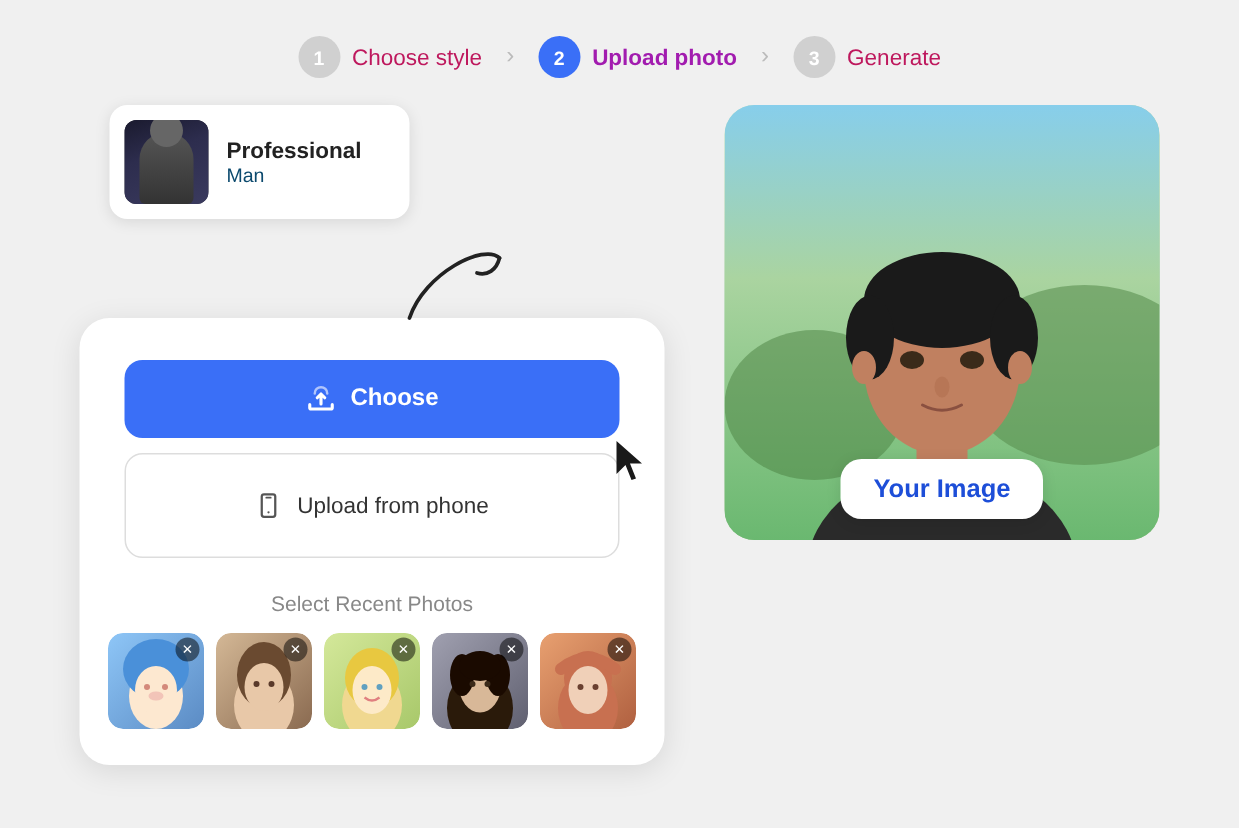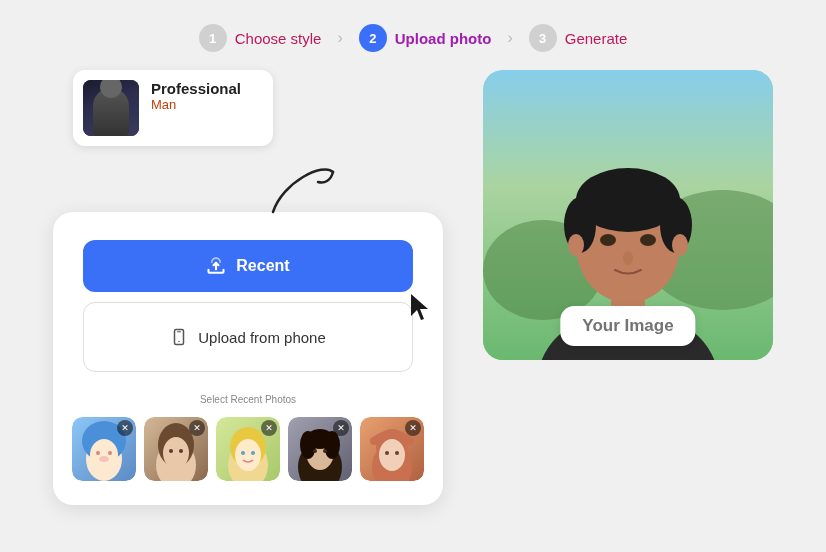--- a/index.html
+++ b/index.html
@@ -71,20 +71,21 @@
       display: flex;
       flex-direction: column;
       align-items: flex-start;
       position: relative;
       width: 400px;
     }
 
     
     .style-card {
       display: flex;
+      align-items: center;
       gap: 12px;
       background: #fff;
       border-radius: 12px;
       padding: 10px 18px 10px 10px;
       box-shadow: 0 2px 10px rgba(0,0,0,0.1);
       margin-bottom: 16px;
       margin-left: 20px;
       min-width: 200px;
     }
     .style-thumbnail {
@@ -126,21 +127,21 @@
       background: #666;
       border-radius: 50%;
     }
     .style-info-title {
       font-size: 15px;
       font-weight: 700;
       color: #222;
     }
     .style-info-sub {
       font-size: 13px;
-      color: #c2410c;
+      color: #0c4a6e;
     }
 
     
     .arrow-container {
       position: relative;
       width: 400px;
       height: 60px;
       margin-bottom: -10px;
     }
 
@@ -192,21 +193,21 @@
       right: -22px;
       bottom: -18px;
       width: 28px;
       height: 28px;
       z-index: 10;
     }
 
     .recent-label {
       text-align: center;
       color: #888;
-      font-size: 10px;
+      font-size: 14px;
       margin-bottom: 12px;
     }
 
     .recent-photos {
       display: flex;
       gap: 8px;
       justify-content: center;
     }
     .photo-thumb {
       width: 64px;
@@ -249,21 +250,21 @@
     .your-image-label {
       position: absolute;
       bottom: 14px;
       left: 50%;
       transform: translateX(-50%);
       background: #fff;
       border-radius: 14px;
       padding: 10px 22px;
       font-size: 17px;
       font-weight: 700;
-      color: #737373;
+      color: #1d4ed8;
       white-space: nowrap;
       box-shadow: 0 2px 10px rgba(0,0,0,0.1);
     }
 
     .upload-icon-svg {
       display: inline-block;
     }
     .phone-icon-svg {
       display: inline-block;
     }
@@ -313,21 +314,21 @@
 
     <div class="upload-card">
 
       <div style="position:relative; display:inline-block; width:100%;">
         <button class="btn-upload-main">
           <svg class="upload-icon-svg" width="20" height="20" viewBox="0 0 24 24" fill="none">
             <path d="M12 16V8M12 8L9 11M12 8L15 11" stroke="white" stroke-width="2.5" stroke-linecap="round" stroke-linejoin="round"></path>
             <path d="M3 16.5V19a1 1 0 001 1h16a1 1 0 001-1v-2.5" stroke="white" stroke-width="2.5" stroke-linecap="round"></path>
             <path d="M7 7.5A5 5 0 0117 7.5" stroke="white" stroke-width="2" stroke-linecap="round" opacity="0.6"></path>
           </svg>
-          <span>Recent</span>
+          <span>Choose</span>
         </button>
         
         <div class="cursor-icon">
           <svg width="28" height="30" viewBox="0 0 28 30" fill="none">
             <path d="M4 2 L4 24 L10 18 L14 28 L17 27 L13 17 L21 17 Z" fill="#1a1a1a"></path>
           </svg>
         </div>
       </div>
 
       <button class="btn-upload-phone">

